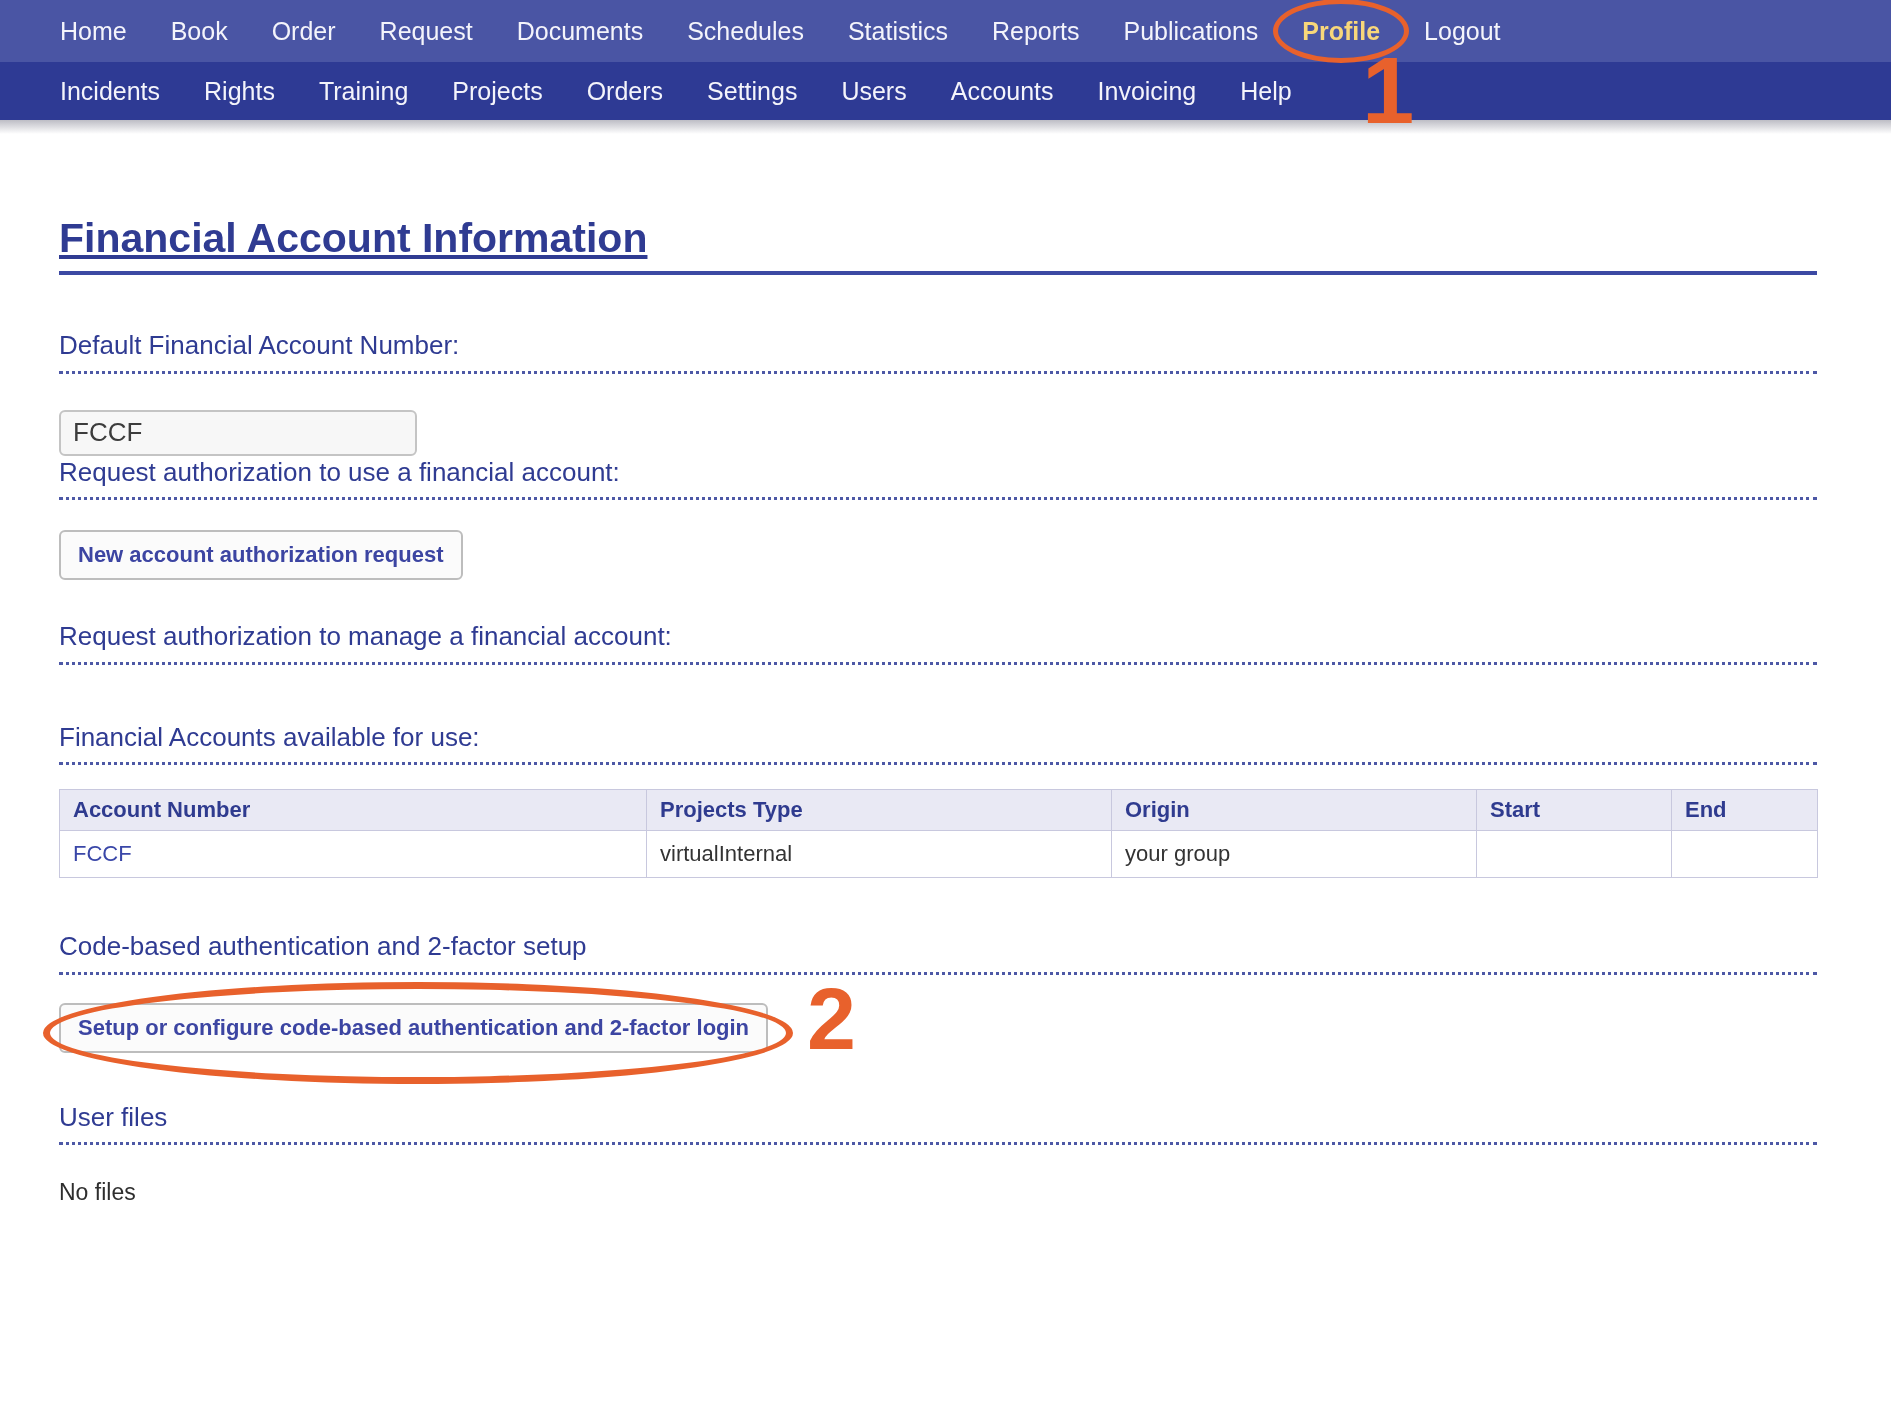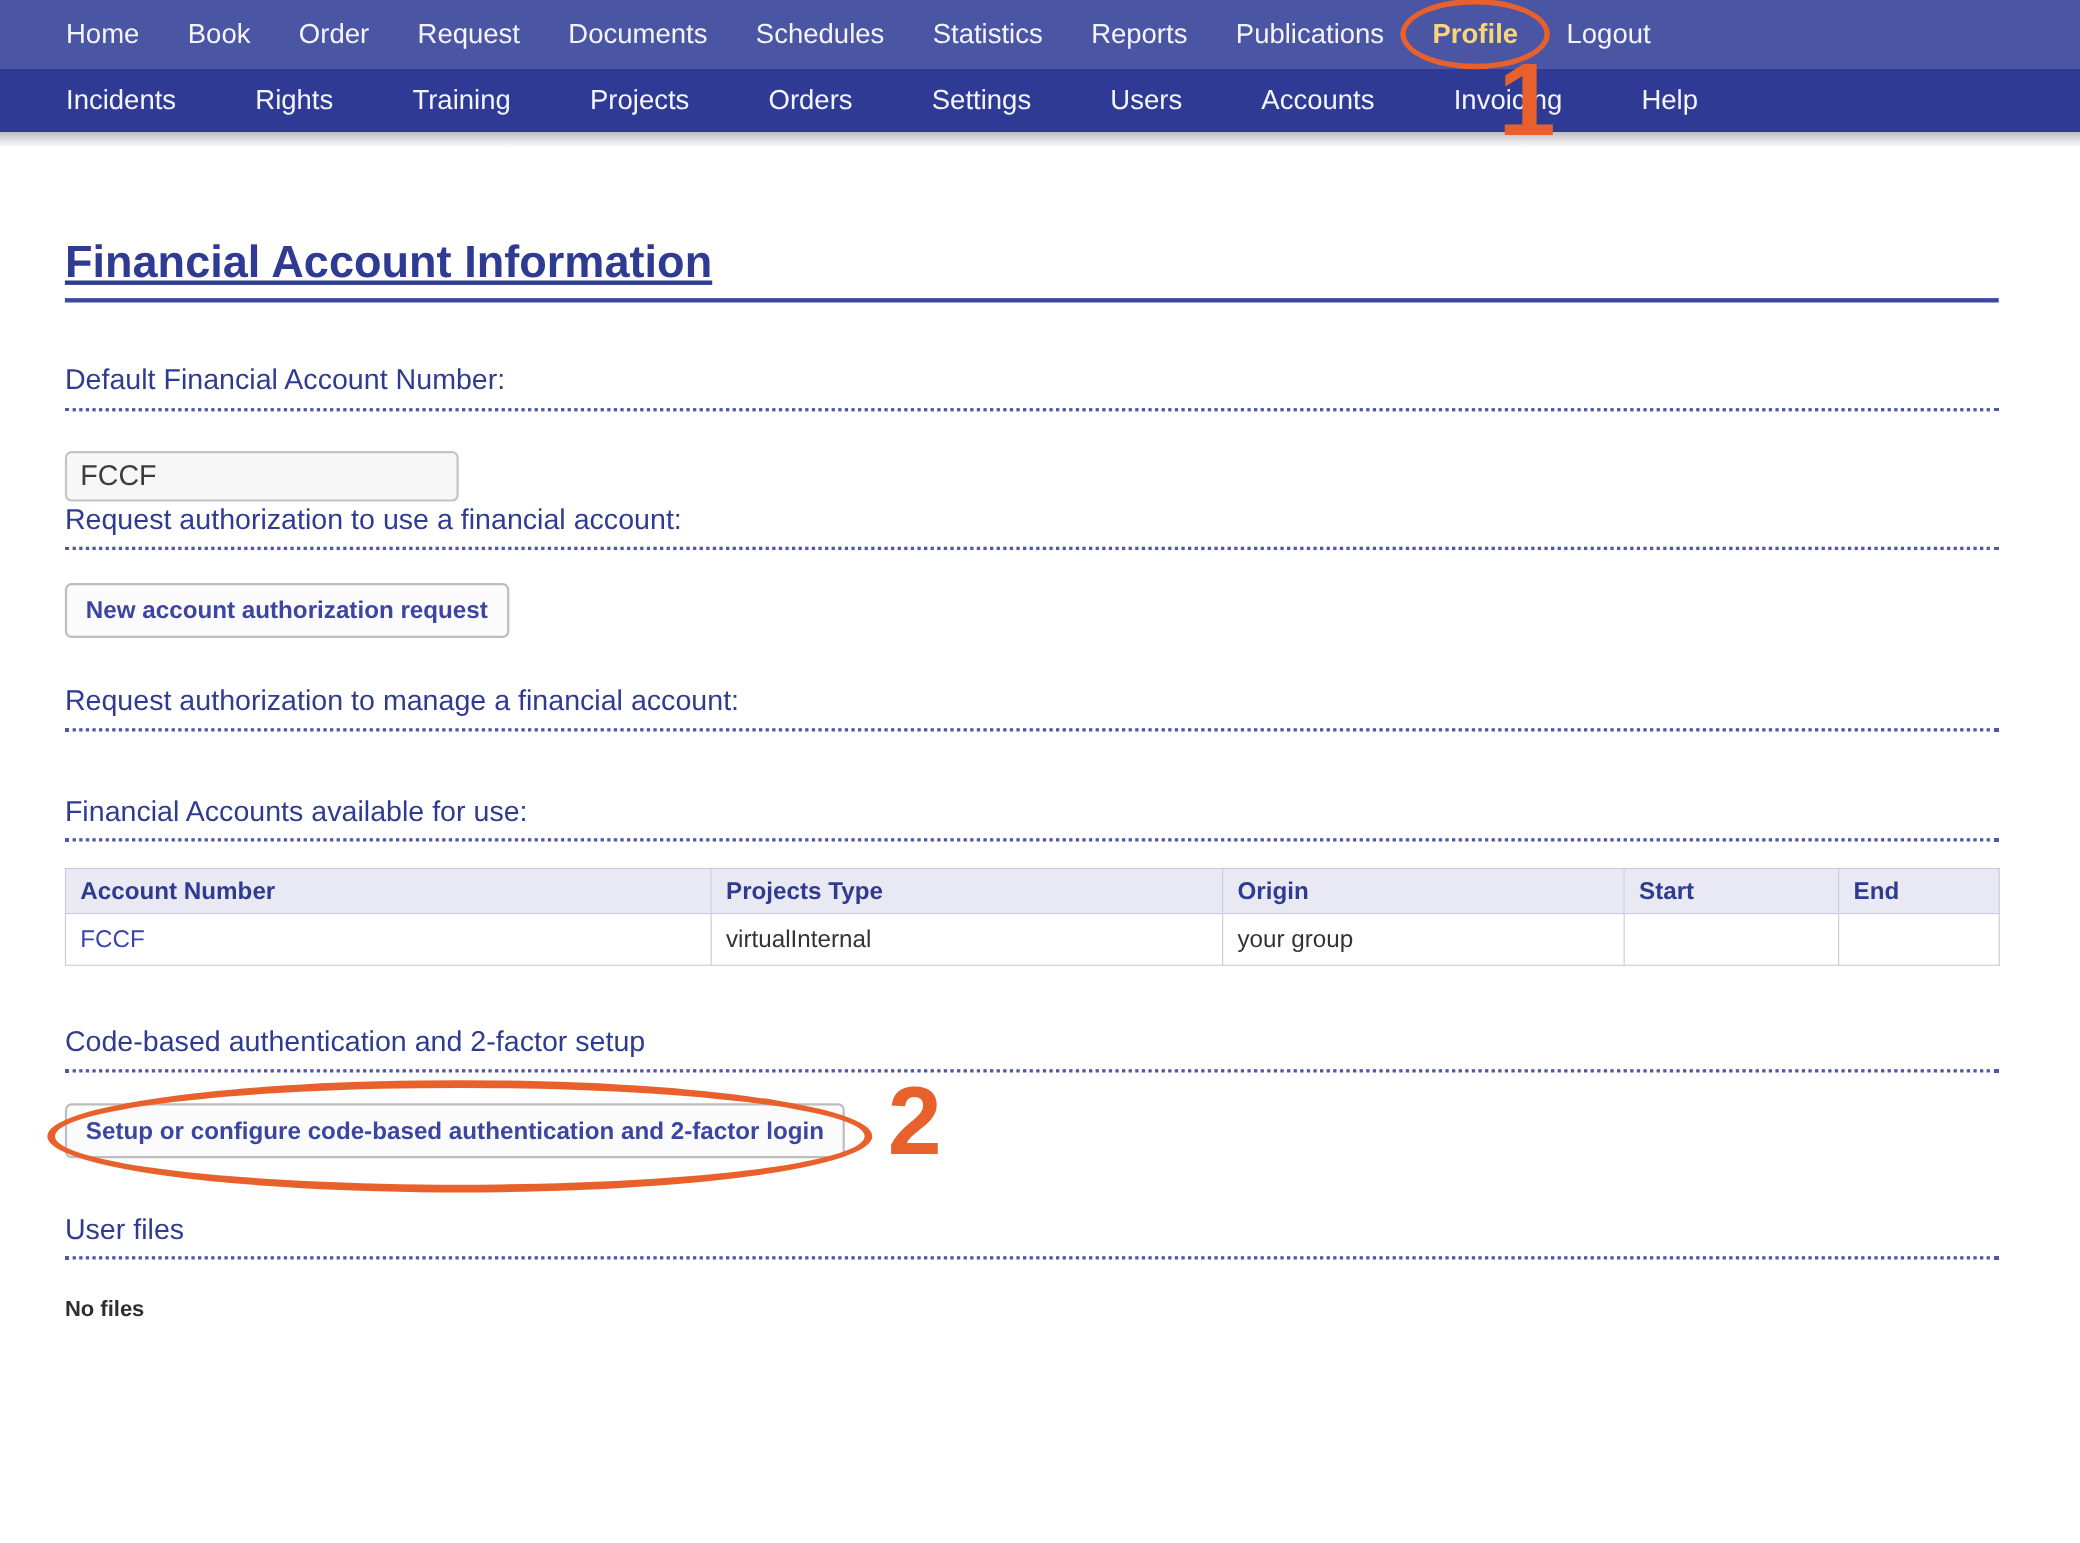--- a/index.html
+++ b/index.html
@@ -3,21 +3,21 @@
 <meta charset="utf-8">
 <style>
   html,body{margin:0;padding:0;}
   body{
     width:1891px;height:1403px;overflow:hidden;position:relative;
     background:#ffffff;font-family:"Liberation Sans",sans-serif;
   }
   
   .nav{display:flex;align-items:flex-end;padding:0 0 0 38px;margin:0;list-style:none;}
   .nav-primary{background:#4a55a4;height:62px;}
-  .nav-secondary{background:#2e3a94;height:58px;gap:28px;}
+  .nav-secondary{background:#2e3a94;height:58px;}
   .nav li{position:relative;display:flex;align-items:center;height:100%;}
   .nav a{
     color:#f4f4fb;text-decoration:none;font-size:25px;padding:0 22px;
     display:inline-block;white-space:nowrap;cursor:pointer;
   }
   .nav a.active{color:#f8d77a;font-weight:bold;}
   .nav-shadow{height:14px;background:linear-gradient(to bottom,rgba(90,90,110,0.40),rgba(255,255,255,0));}
   .annot-ellipse-profile{
     position:absolute;left:50%;top:50%;transform:translate(-50%,-50%);
     width:126px;height:54px;border:5px solid #e8612c;border-radius:50%;
@@ -67,21 +67,21 @@
   td{background:#ffffff;color:#333333;padding:10px 13px;height:22px;}
   td.link{color:#3a47a8;cursor:pointer;}
   col.c1{width:587px;}col.c2{width:465px;}col.c3{width:365px;}col.c4{width:195px;}col.c5{width:146px;}
   
   .setup-wrap{position:relative;margin-top:28px;display:block;height:46px;}
   .annot-ellipse-btn{
     position:absolute;left:-16px;top:-21px;width:736px;height:88px;
     border:7px solid #e8612c;border-radius:50%;pointer-events:none;z-index:10;
   }
   .annot-step-2{left:748px;top:-28px;font-size:88px;}
-  .nofiles{margin-top:34px;font-size:20px;color:#2e2e2e;font-weight:bold;}
+  .nofiles{margin-top:34px;font-size:23px;color:#2e2e2e;}
 </style>
 </head>
 <body>
 
 <header>
   <ul class="nav nav-primary">
     <li>
         <a href="#">Home</a>
       </li>
     <li>

